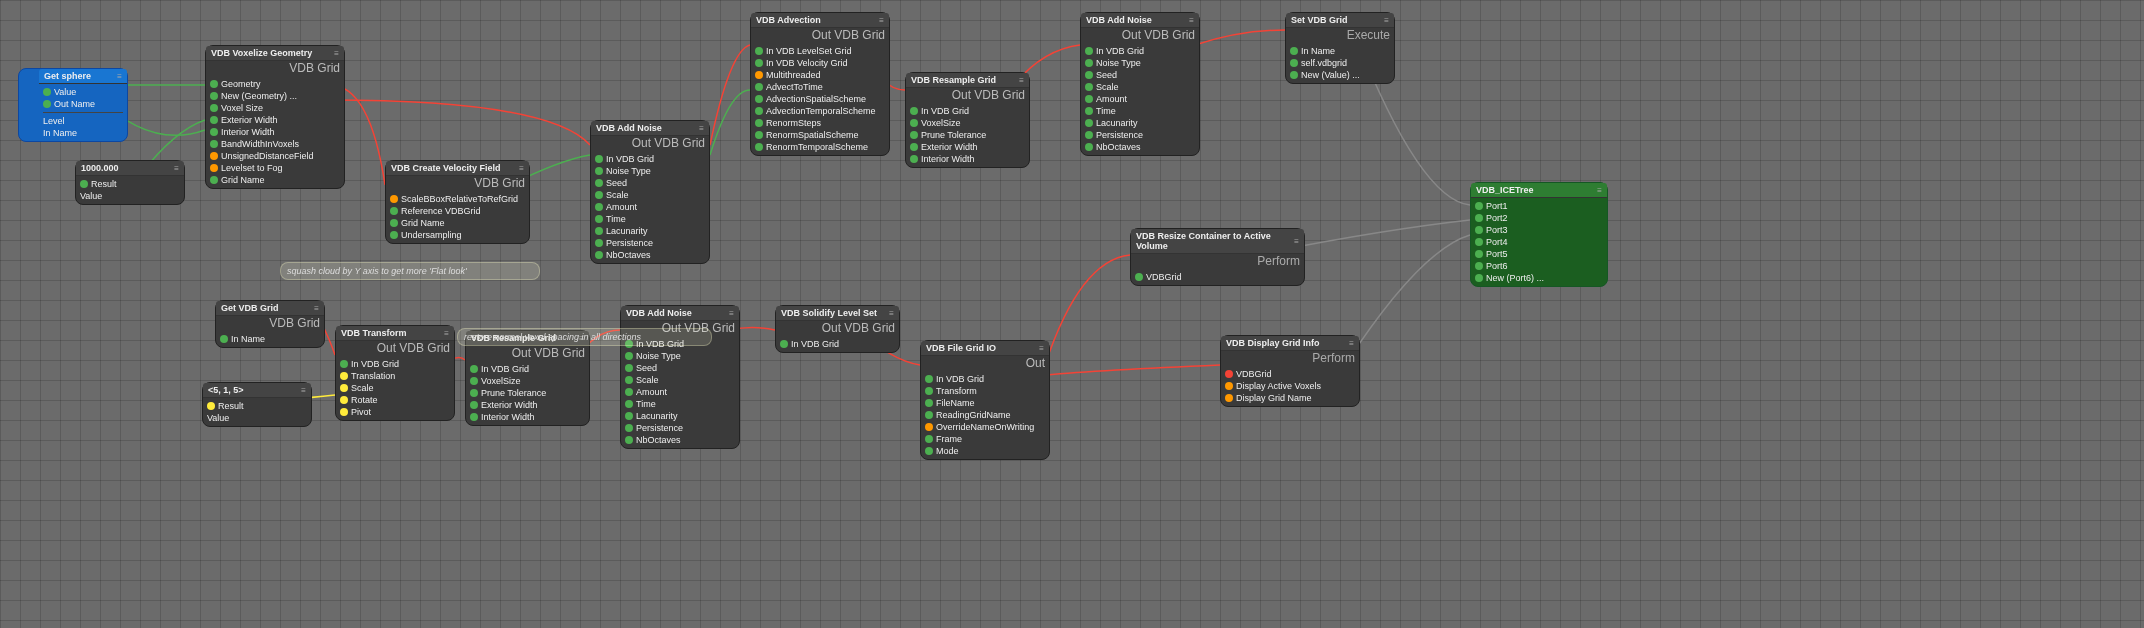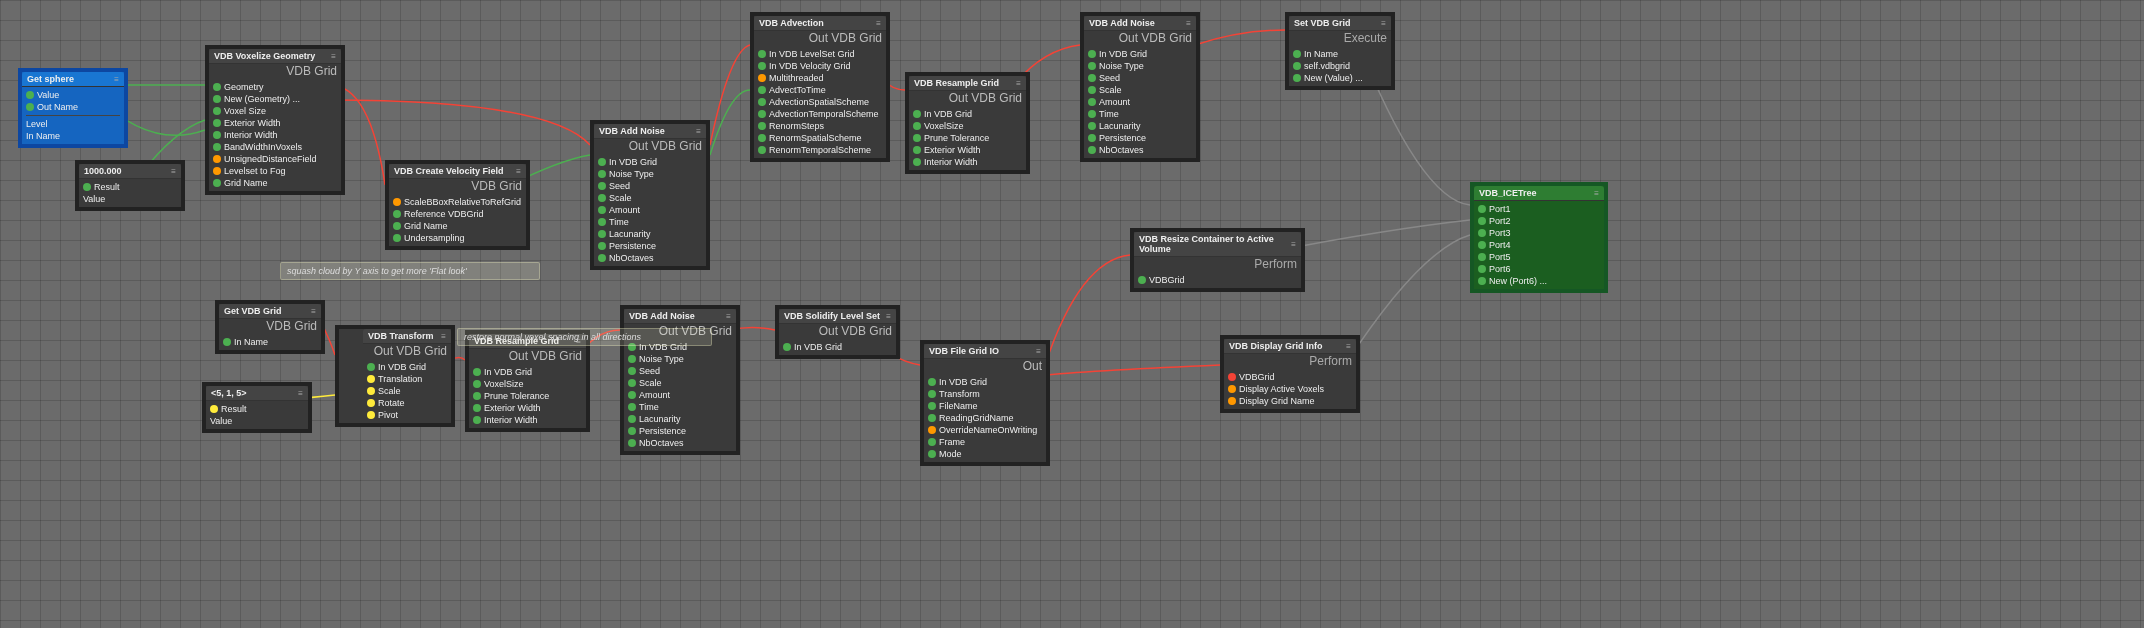--- a/index.html
+++ b/index.html
@@ -14,22 +14,22 @@
       width: 2144px;
       height: 628px;
       overflow: hidden;
       position: relative;
       color: #eee;
     }
 
     .node {
       position: absolute;
       background: #4a4a4a;
-      border: 4px solid #22c55e;
-      border-radius: 0;
+      border: 1px solid #22c55e;
+      border-radius: 8px;
       min-width: 110px;
     }
 
     .node-header {
       background: #555;
       border-bottom: 1px solid #333;
       padding: 2px 5px;
       border-radius: 3px 3px 0 0;
       display: flex;
       align-items: center;
@@ -87,21 +87,21 @@
       top: 0; left: 0;
       width: 2144px;
       height: 628px;
       pointer-events: none;
     }
 
     .comment-box {
       position: absolute;
       background: rgba(255,255,220,0.15);
       border: 1px solid rgba(255,255,200,0.3);
-      border-radius: 2px;
+      border-radius: 8px;
       padding: 3px 6px;
       font-size: 9px;
       color: #ddd;
       font-style: italic;
     }
   </style>
 </head>
 <body>
 
 <svg class="connections">
@@ -127,21 +127,21 @@
   <path d="M 1045 365 Q 1080 260 1130 255" stroke="#f44336" stroke-width="1.5" fill="none"></path>
   <path d="M 1045 375 Q 1100 370 1220 365" stroke="#f44336" stroke-width="1.5" fill="none"></path>
 
   <path d="M 1355 35 Q 1420 200 1470 205" stroke="#888" stroke-width="1.5" fill="none"></path>
   <path d="M 1255 255 Q 1380 230 1470 220" stroke="#888" stroke-width="1.5" fill="none"></path>
   <path d="M 1345 365 Q 1420 250 1470 235" stroke="#888" stroke-width="1.5" fill="none"></path>
 
   <path d="M 140 175 Q 175 130 205 120" stroke="#4caf50" stroke-width="1.5" fill="none"></path>
 </svg>
 
-<div class="node node-blue" style="left:18px; top:68px; width:100px;">
+<div class="node node-blue" style="left:18px; top:68px; width:100px;padding-left:20px;">
   <div class="node-header">
     <span>Get sphere</span>
     <span class="menu-icon">≡</span>
   </div>
   <div class="node-body">
     <div class="port-row">
       <span class="port-dot dot-green"></span>
       <span>Value</span>
     </div>
     <div class="port-row">
@@ -443,21 +443,21 @@
   </div>
   <div class="node-label">VDB Grid</div>
   <div class="node-body">
     <div class="port-row">
         <span class="port-dot dot-green"></span>
         <span>In Name</span>
       </div>
   </div>
 </div>
 
-<div class="node node-dark" style="left:335px; top:325px; width:120px;padding-left:24px;">
+<div class="node node-dark" style="left:335px; top:325px; width:120px;">
   <div class="node-header">
     <span>VDB Transform</span>
     <span class="menu-icon">≡</span>
   </div>
   <div class="node-label">Out VDB Grid</div>
   <div class="node-body">
     <div class="port-row">
         <span class="port-dot dot-green"></span>
         <span>In VDB Grid</span>
       </div>

